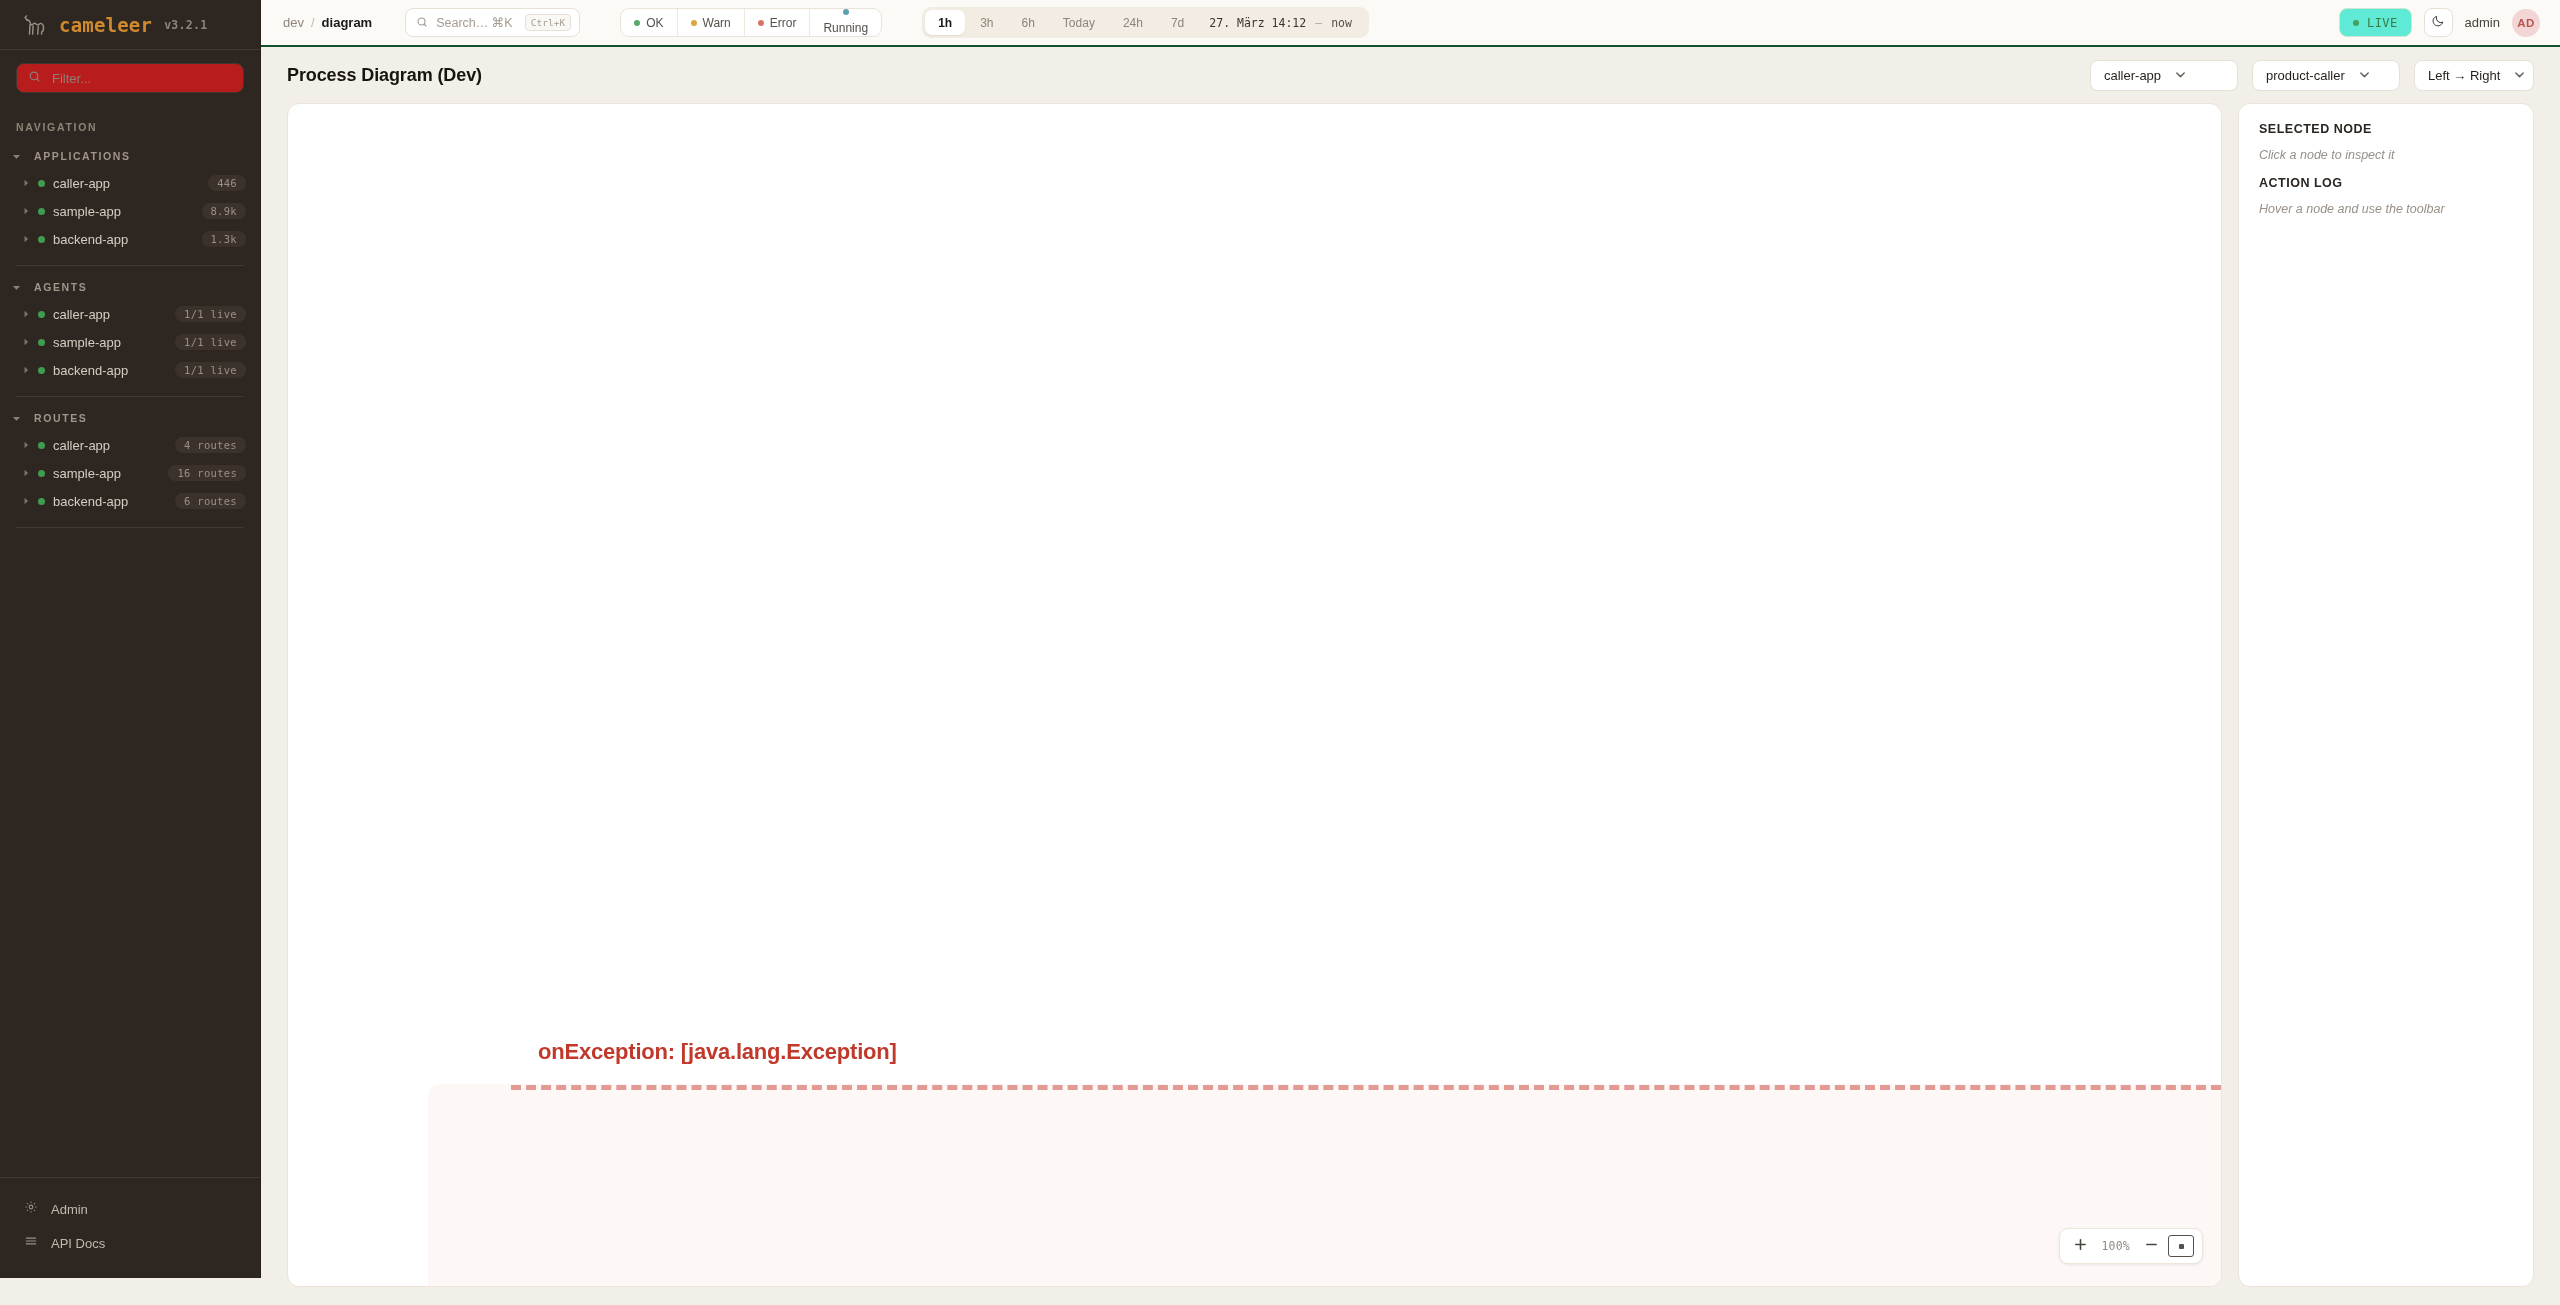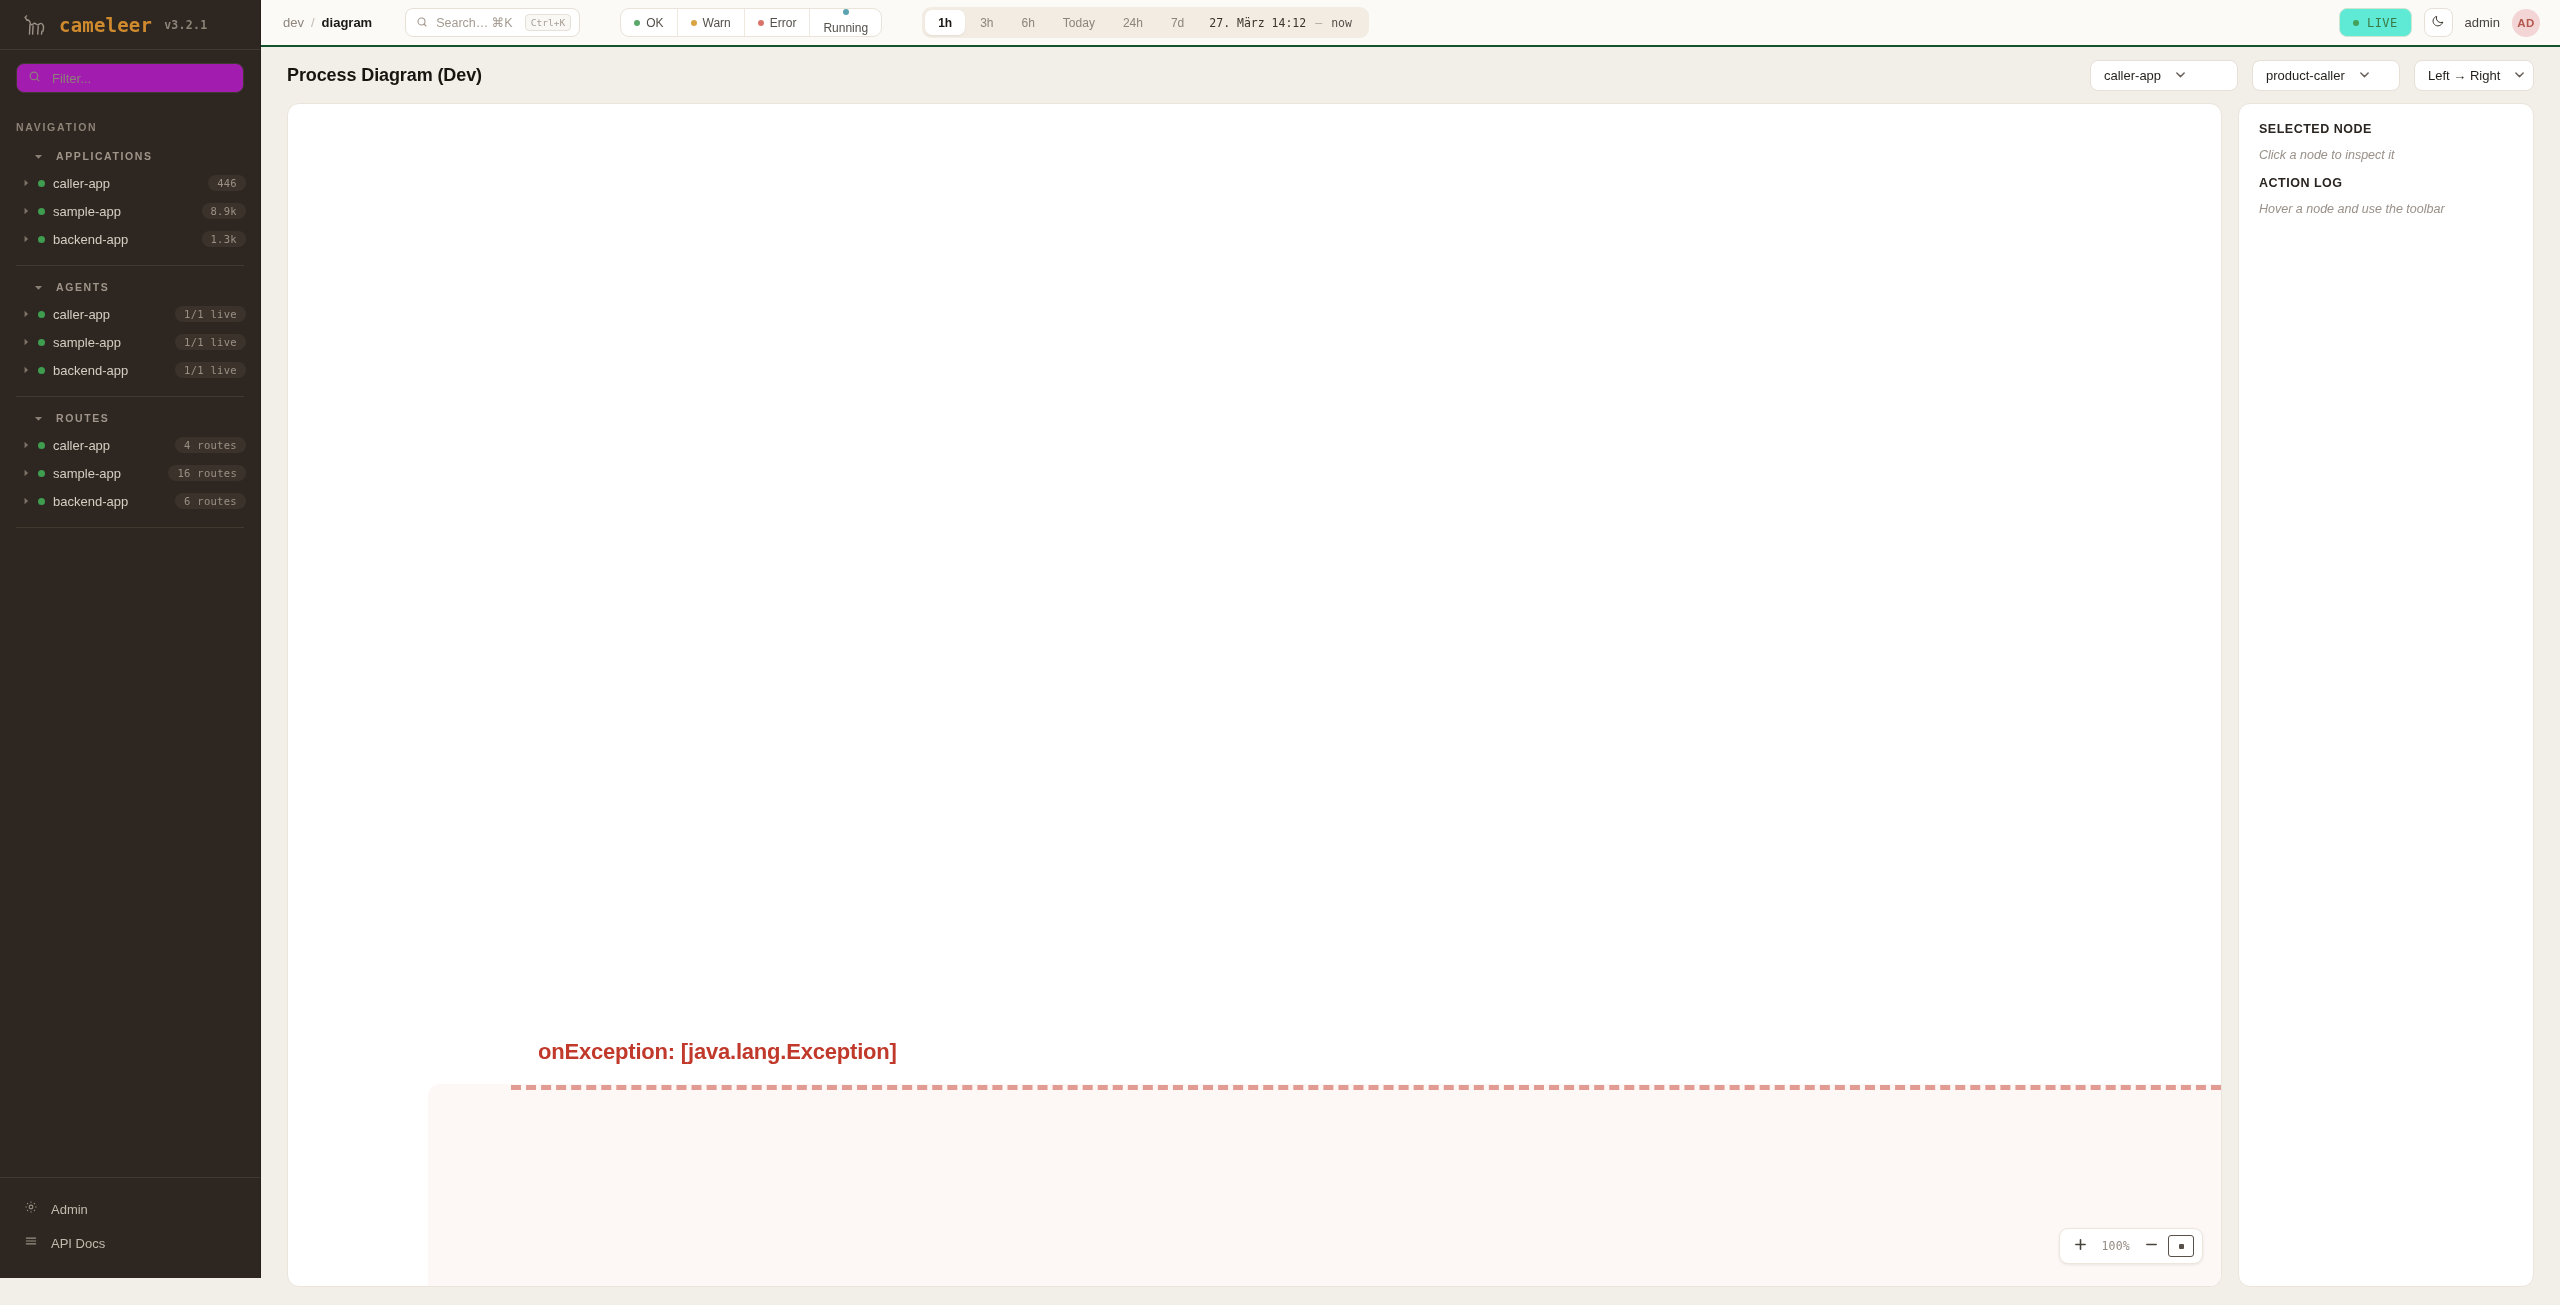--- a/index.html
+++ b/index.html
@@ -49,39 +49,39 @@
   .brand-name{
     font-family:"DejaVu Sans Mono","Liberation Mono",monospace;
     font-size:19px;font-weight:700;color:var(--brand);letter-spacing:.2px;
   }
   .brand-ver{
     font-family:"DejaVu Sans Mono","Liberation Mono",monospace;
     font-size:11.5px;color:#8d8379;margin-left:1px;letter-spacing:.3px;font-weight:bold;
   }
   .filter-wrap{padding:13px 16px 10px 16px;}
   .filter-box{
-    height:30px;border-radius:8px;background:#a21caf;
+    height:30px;border-radius:8px;background:#b91c1c;
     display:flex;align-items:center;gap:9px;padding:0 11px;
     border:1px solid #40382f;
   }
   .filter-box svg{width:13px;height:13px;color:#8b8177;flex:0 0 13px;}
   .filter-input{
     border:0;background:transparent;outline:none;flex:1;
     font-family:"Liberation Sans",sans-serif;font-size:13px;color:#cfc6bb;
   }
   .filter-input::placeholder{color:#8b8177;}
   .nav-scroll{flex:1;overflow:hidden;padding-top:10px;}
   .nav-title{
     font-size:10.5px;letter-spacing:1.7px;color:#8e8377;font-weight:700;
     padding:8px 0 6px 16px;text-transform:uppercase;
   }
   .group{padding-top:4px;}
   .group-head{
     display:flex;align-items:center;gap:7px;
-    padding:7px 0 7px 12px;cursor:pointer;margin-left:22px;
+    padding:7px 0 7px 12px;cursor:pointer;
   }
   .caret{
     width:9px;height:9px;flex:0 0 9px;color:#8a8075;display:block;
   }
   .group-label{
     font-size:10.5px;letter-spacing:1.6px;color:#a0958a;font-weight:700;
     text-transform:uppercase;padding-left:6px;
   }
   .row{
     display:flex;align-items:center;gap:8px;

